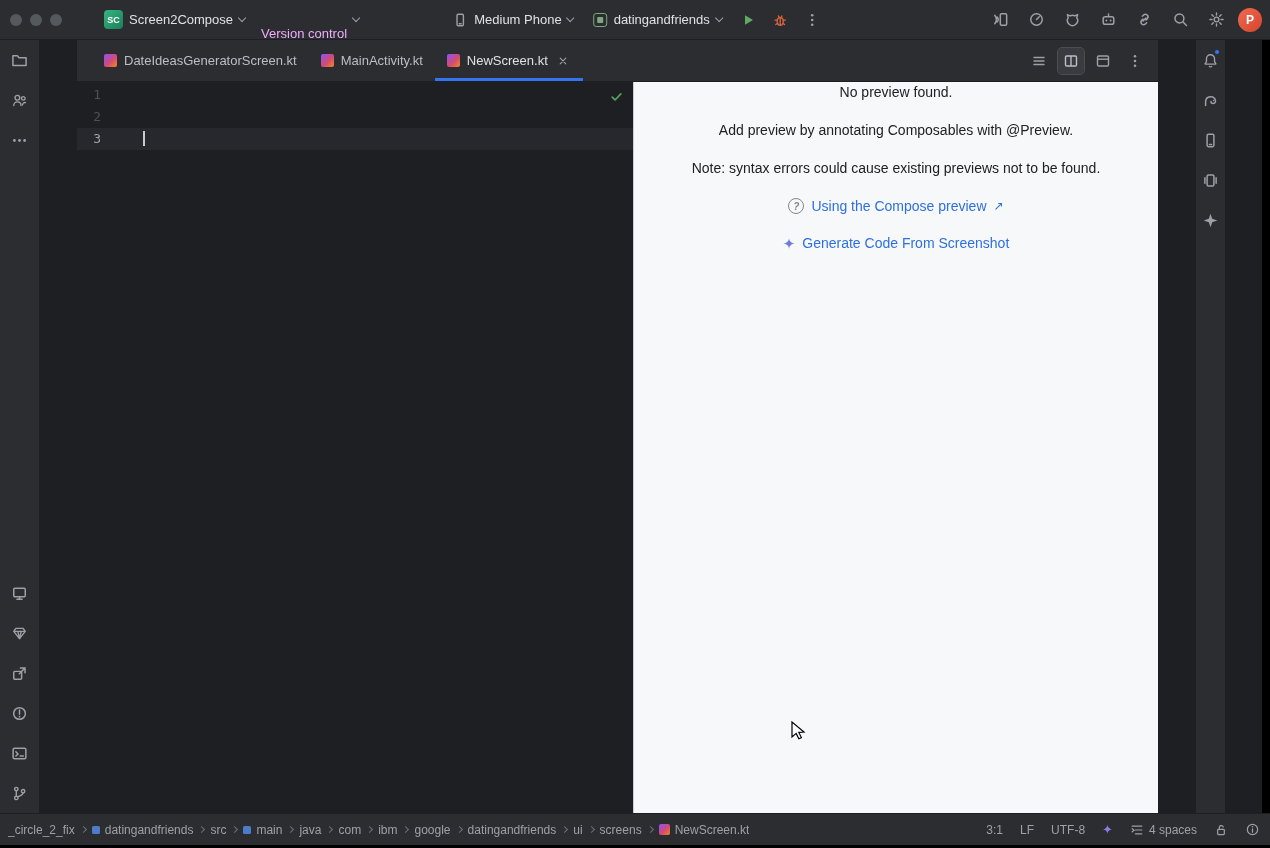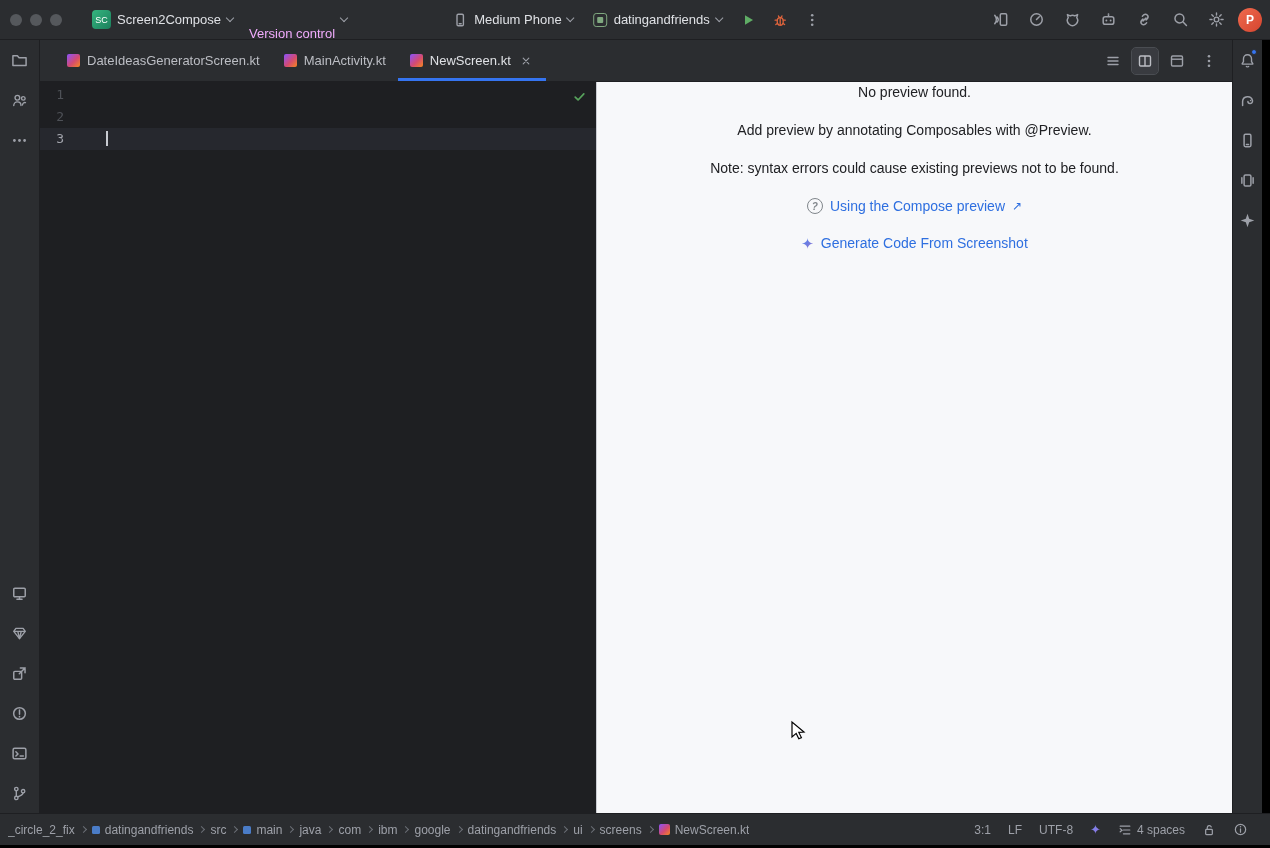--- a/index.html
+++ b/index.html
@@ -7,35 +7,35 @@
   .app { position:relative; width:1270px; height:848px; background:#1e1f22; overflow:hidden; user-select:none; }
 
   
   .titlebar { position:relative; height:40px; background:#2b2d30; border-bottom:1px solid #1e1f22;
               display:flex; align-items:center; padding:0 10px; color:#dfe1e5; font-size:13px; }
   .traffic { display:flex; gap:8px; margin-right:22px; }
   .tl { width:12px; height:12px; border-radius:50%; background:#55585c; }
   .tb-group { display:flex; align-items:center; gap:6px; padding:4px 8px; border-radius:4px; cursor:default; }
   .tb-label.dim { color:#f0abfc;margin-top:28px; }
   .proj-badge { width:19px; height:19px; border-radius:4px; background:linear-gradient(135deg,#35b57f,#1b7f5c);
-                color:#fff; font-size:9px; font-weight:normal; display:flex; align-items:center; justify-content:center; }
+                color:#fff; font-size:9px; font-weight:bold; display:flex; align-items:center; justify-content:center;margin-left:12px; }
   .chev-d { width:6px; height:6px; border-right:1.4px solid #9da0a8; border-bottom:1.4px solid #9da0a8;
             transform:rotate(45deg); margin-top:-3px; }
   .chev-r { width:5px; height:5px; border-right:1.2px solid #6b6f76; border-bottom:1.2px solid #6b6f76;
             transform:rotate(-45deg); }
   .tb-center { position:absolute; left:50%; transform:translateX(-50%); display:flex; align-items:center; gap:4px; }
   .tb-right { position:absolute; right:8px; display:flex; align-items:center; gap:8px; }
   .ibtn { width:28px; height:28px; display:flex; align-items:center; justify-content:center; border-radius:4px; color:#9da0a8; }
   .avatar { width:24px; height:24px; border-radius:50%; background:linear-gradient(135deg,#ef6a4e,#d5452f);
             color:#fff; font-size:12px; font-weight:bold; display:flex; align-items:center; justify-content:center; }
   .app-ic { width:14px; height:14px; border:1.4px solid #7fa87f; border-radius:3px; position:relative; }
   .app-ic::after { content:""; position:absolute; inset:3px; background:#7fa87f; border-radius:1px; }
 
   
-  .main { display:flex; height:773px; }
+  .main { display:flex; height:773px;gap:37px; }
   .left-bar { width:40px; background:#2b2d30; border-right:1px solid #1e1f22; display:flex; flex-direction:column; align-items:center; }
   .left-bar .ibtn, .right-bar .ibtn { height:40px; width:40px; }
   .left-bar .spacer { flex:1; }
   .right-bar { width:30px; background:#2b2d30; border-left:1px solid #1e1f22; display:flex; flex-direction:column; align-items:center; }
   .right-bar .ibtn { width:30px; position:relative; }
   .scroll-strip { width:8px; background:#000; }
   .center-col { flex:1; display:flex; flex-direction:column; min-width:0; }
 
   
   .tabbar { height:42px; background:#2b2d30; border-bottom:1px solid #1e1f22; display:flex; align-items:stretch; padding-left:15px; }
@@ -71,21 +71,21 @@
   .pv-link-row { height:20px; margin-bottom:17px; display:flex; align-items:center; justify-content:center; gap:7px; }
   .pv-link-row a { color:#2e6fe0; text-decoration:none; cursor:pointer; }
   .help-ic { width:16px; height:16px; border:1.3px solid #80868b; border-radius:50%; color:#80868b;
              font-size:10px; font-weight:bold; display:flex; align-items:center; justify-content:center; }
   .ext { color:#2e6fe0; font-size:12px; }
   .spark { font-size:15px; line-height:1; background:linear-gradient(135deg,#4285f4,#9b72cb);
            -webkit-background-clip:text; background-clip:text; color:transparent; }
 
   
   .statusbar { height:32px; background:#2b2d30; border-top:1px solid #1e1f22; display:flex; align-items:center;
-               padding:0 22px 0 8px; color:#9da0a8; font-size:12px; }
+               padding:0 10px 0 8px; color:#9da0a8; font-size:12px; }
   .crumbs { display:flex; align-items:center; gap:6px; overflow:hidden; white-space:nowrap; }
   .crumb { display:flex; align-items:center; gap:5px; cursor:default; }
   .mod-ic { width:8px; height:8px; background:#4a7cc7; border-radius:1.5px; flex:none; }
   .kt-ic.small { width:11px; height:11px; }
   .sb-right { margin-left:auto; display:flex; align-items:center; gap:17px; }
   .sb-item { display:flex; align-items:center; gap:5px; cursor:default; }
   .sb-spark { font-size:13px; background:linear-gradient(135deg,#6a8df0,#a06ee0); -webkit-background-clip:text;
               background-clip:text; color:transparent; }
   .bottom-strip { height:3px; background:#000; }
 

